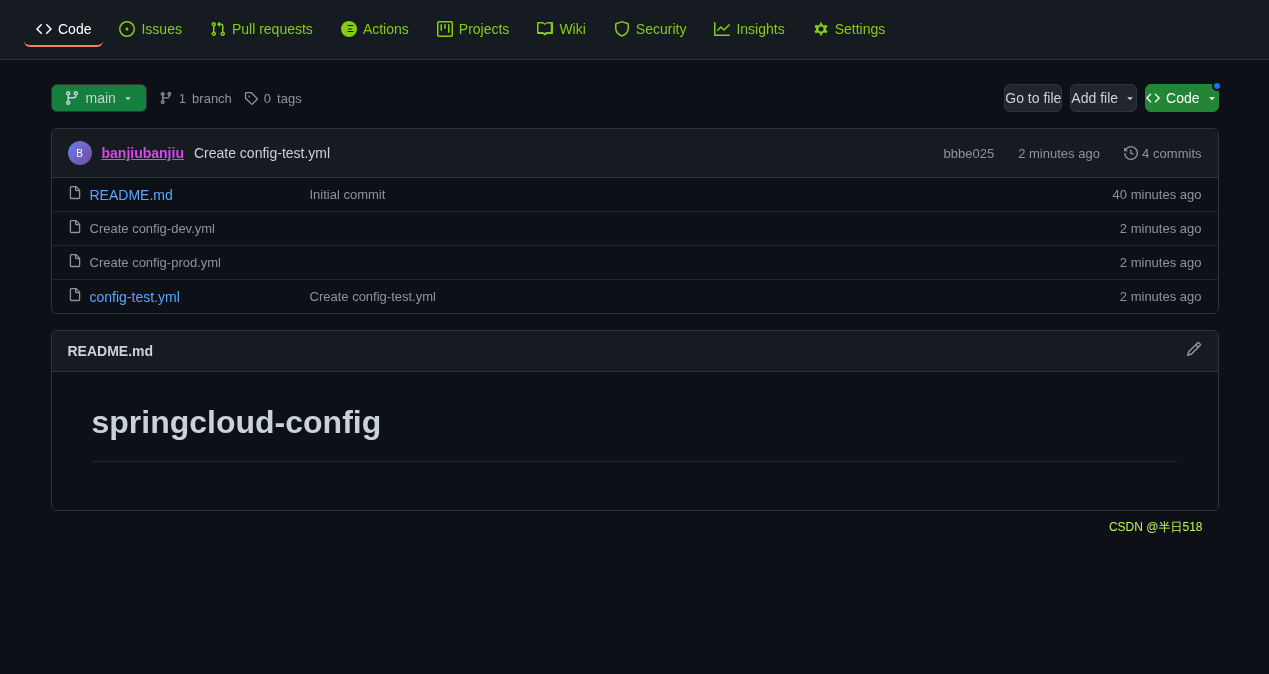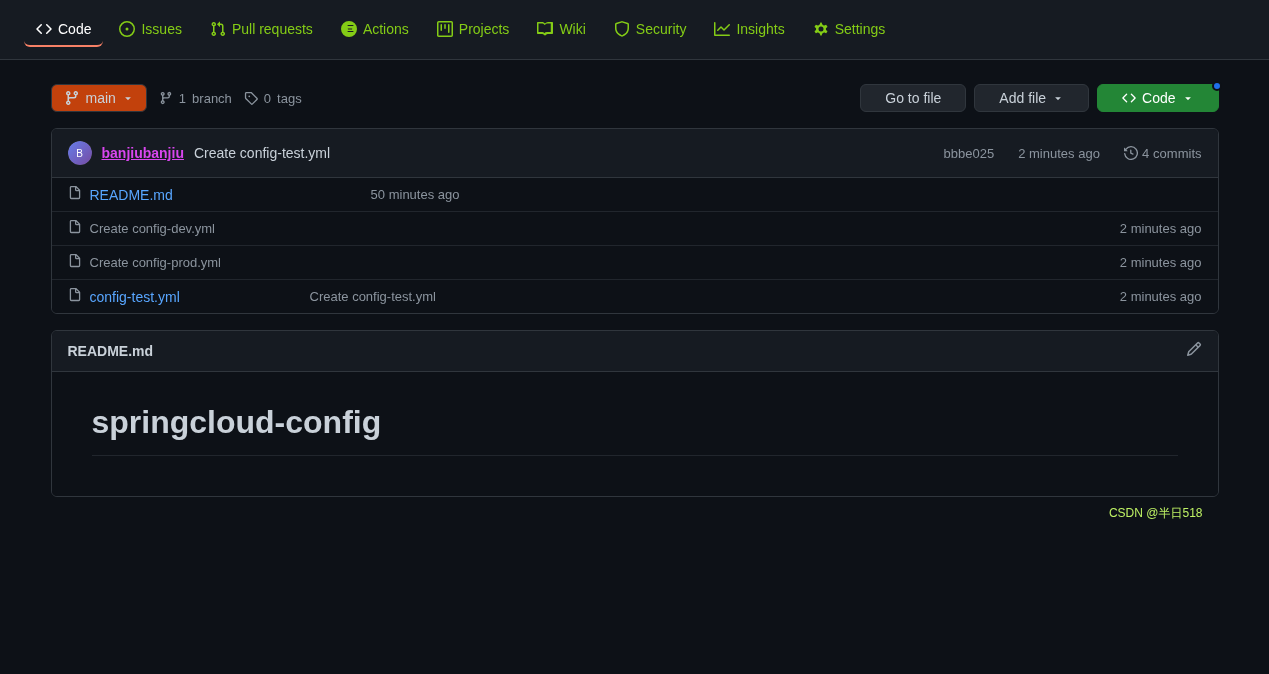--- a/index.html
+++ b/index.html
@@ -54,21 +54,21 @@
     }
     .branch-bar-left {
       display: flex;
       align-items: center;
       gap: 12px;
     }
     .branch-selector {
       display: flex;
       align-items: center;
       gap: 6px;
-      background: #c2410c;
+      background: #15803d;
       border: 1px solid #30363d;
       border-radius: 6px;
       padding: 5px 12px;
       cursor: pointer;
       color: #c9d1d9;
       font-size: 14px;
       font-weight: 500;
     }
     .branch-info {
       display: flex;
@@ -80,21 +80,21 @@
     }
     .branch-bar-right {
       display: flex;
       align-items: center;
       gap: 8px;
     }
     .btn {
       display: flex;
       align-items: center;
       gap: 6px;
-      padding: 5px 24px;
+      padding: 5px 0;
       border-radius: 6px;
       font-size: 14px;
       cursor: pointer;
       border: 1px solid #30363d;
       font-weight: 500;
     }
     .btn-secondary {
       background: #21262d;
       color: #c9d1d9;
     }
@@ -247,22 +247,22 @@
     }
     .readme-content {
       padding: 32px 40px;
       background: #0d1117;
     }
     .readme-h1 {
       font-size: 32px;
       font-weight: 700;
       color: #c9d1d9;
       border-bottom: 1px solid #21262d;
-      padding-bottom: 14px;
-      margin-bottom: 8px;
+      padding-bottom: 20px;
+      margin-bottom: 16px;
     }
 
     
     .footer {
       text-align: right;
       padding: 8px 16px;
       color: #bef264;
       font-size: 12px;
     }
 
@@ -442,21 +442,22 @@
       </div>
     </div>
 
     <div class="file-row">
       <span class="file-icon">
         <svg width="14" height="14" viewBox="0 0 16 16" fill="currentColor">
           <path fill-rule="evenodd" d="M3.75 1.5a.25.25 0 00-.25.25v11.5c0 .138.112.25.25.25h8.5a.25.25 0 00.25-.25V6H9.75A1.75 1.75 0 018 4.25V1.5H3.75zm5.75.56v2.19c0 .138.112.25.25.25h2.19L9.5 2.06zM2 1.75C2 .784 2.784 0 3.75 0h5.086c.464 0 .909.184 1.237.513l3.414 3.414c.329.328.513.773.513 1.237v8.086A1.75 1.75 0 0112.25 15h-8.5A1.75 1.75 0 012 13.25V1.75z"></path>
         </svg>
       </span>
       <span class="file-name">README.md</span>
-      <span class="file-time">50 minutes ago</span>
+      <span class="file-commit">Initial commit</span>
+      <span class="file-time">40 minutes ago</span>
     </div>
     <div class="file-row">
       <span class="file-icon">
         <svg width="14" height="14" viewBox="0 0 16 16" fill="currentColor">
           <path fill-rule="evenodd" d="M3.75 1.5a.25.25 0 00-.25.25v11.5c0 .138.112.25.25.25h8.5a.25.25 0 00.25-.25V6H9.75A1.75 1.75 0 018 4.25V1.5H3.75zm5.75.56v2.19c0 .138.112.25.25.25h2.19L9.5 2.06zM2 1.75C2 .784 2.784 0 3.75 0h5.086c.464 0 .909.184 1.237.513l3.414 3.414c.329.328.513.773.513 1.237v8.086A1.75 1.75 0 0112.25 15h-8.5A1.75 1.75 0 012 13.25V1.75z"></path>
         </svg>
       </span>
       <span class="file-commit">Create config-dev.yml</span>
       <span class="file-time">2 minutes ago</span>
     </div>

